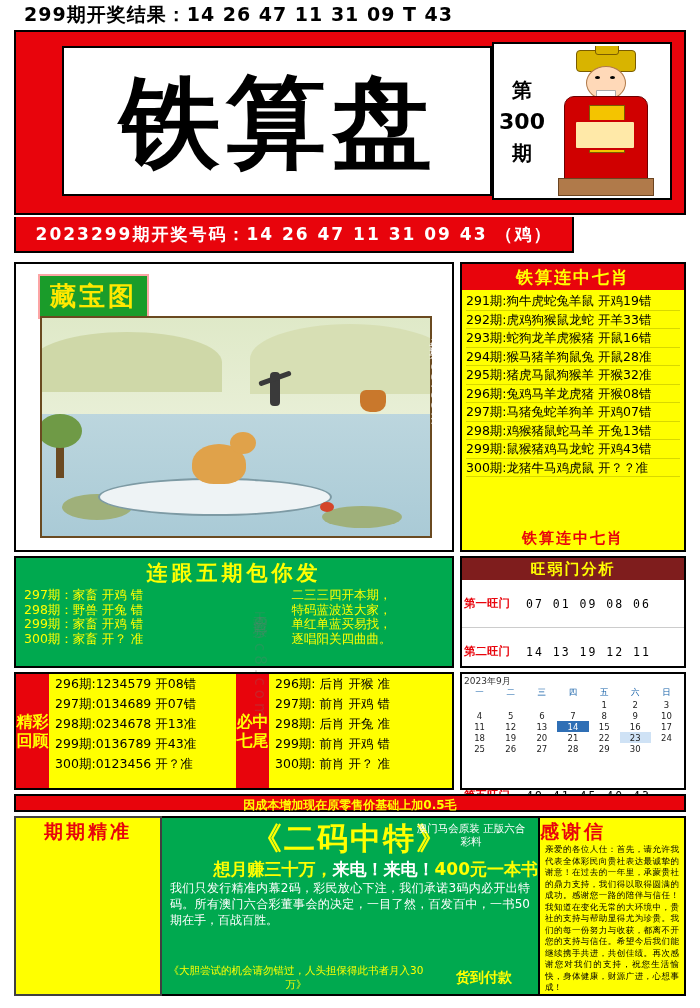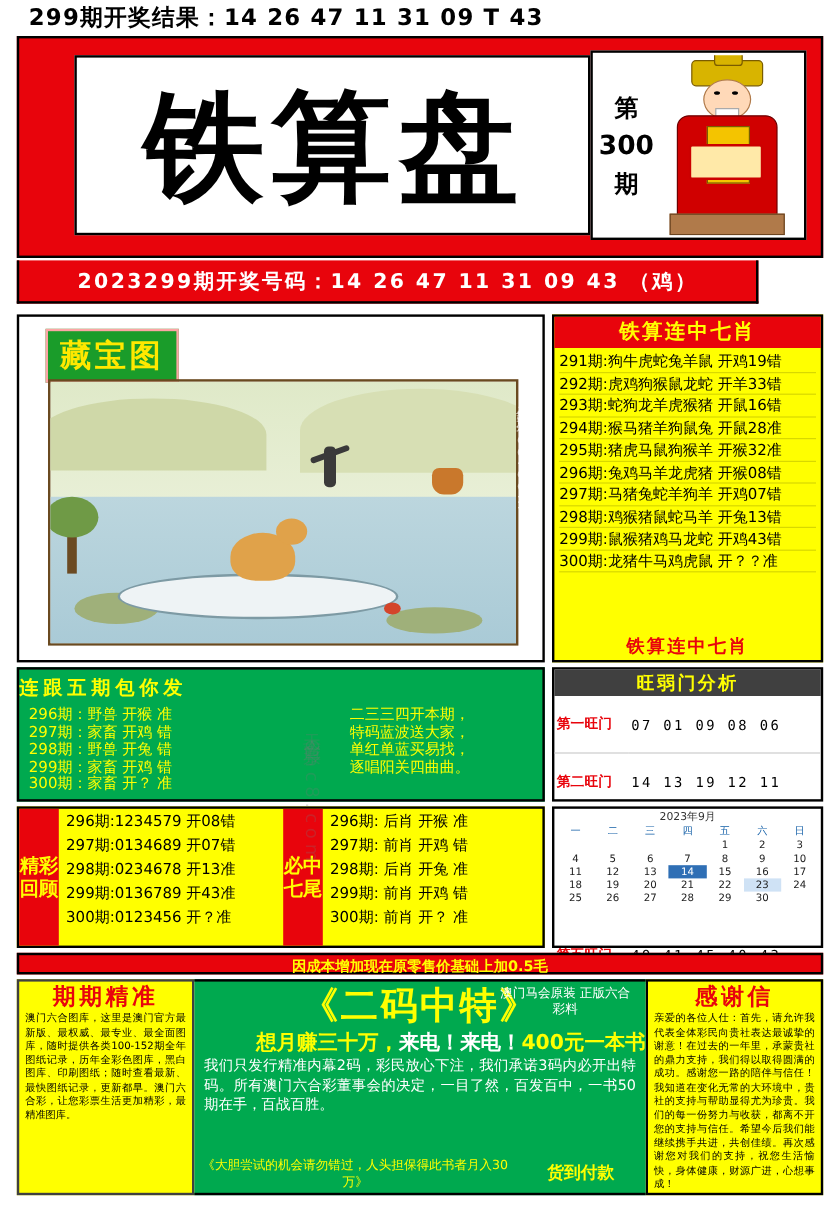--- a/index.html
+++ b/index.html
@@ -59,21 +59,21 @@
   .god .eyeL{position:absolute;left:45px;top:30px;width:5px;height:3px;background:#000;border-radius:50%;}
   .god .eyeR{position:absolute;left:60px;top:30px;width:5px;height:3px;background:#000;border-radius:50%;}
   .god .beard{position:absolute;left:46px;top:44px;width:18px;height:16px;background:#fff;border:1px solid #aaa;border-radius:0 0 8px 8px;}
   .god .robe{position:absolute;left:14px;top:50px;width:82px;height:86px;background:#d00000;border:1px solid #6d0000;border-radius:10px 10px 4px 4px;}
   .god .robe:before{content:"";position:absolute;left:24px;top:8px;width:34px;height:46px;background:#f4c400;border:1px solid #7a5c00;}
   .god .scroll{position:absolute;left:24px;top:74px;width:58px;height:26px;background:#ffe9a8;border:2px solid #c00;border-radius:3px;}
   .god .base{position:absolute;left:8px;top:132px;width:94px;height:16px;background:#b07a4a;border:1px solid #6b4420;}
 
   
   .drawline{
-    position:absolute;left:14px;top:217px;width:618px;height:36px;
+    position:absolute;left:14px;top:217px;width:560px;height:36px;
     background:#e8040c;border:2px solid #000;border-top:none;box-sizing:border-box;
     display:flex;align-items:center;justify-content:center;
   }
   .drawline .t{font-size:17px;font-weight:bold;color:#fff;letter-spacing:2px;}
 
   
   .picblock{
     position:absolute;left:14px;top:262px;width:440px;height:290px;
     background:#ffffff;border:2px solid #000;box-sizing:border-box;
   }
@@ -126,36 +126,36 @@
     position:absolute;left:0;bottom:2px;width:100%;
     text-align:center;color:#e8040c;font-size:15px;font-weight:bold;letter-spacing:2px;
   }
 
   
   .fiveblock{
     position:absolute;left:14px;top:556px;width:440px;height:112px;
     background:#00a94f;border:2px solid #000;box-sizing:border-box;
   }
   .fiveblock .ttl{
-    font-size:16px;font-weight:bold;color:#ffff00;
+    text-align:center;font-size:21px;font-weight:bold;color:#ffff00;
     letter-spacing:4px;line-height:30px;
   }
   .fiveblock .cols{display:flex;padding:0 8px;}
   .fiveblock .left{width:215px;}
   .fiveblock .left .r{font-size:12.5px;color:#ffff00;line-height:14.5px;white-space:nowrap;}
   .fiveblock .right{flex:1;text-align:center;}
   .fiveblock .right .r{font-size:12.5px;color:#ffff00;line-height:14.5px;}
 
   
   .wangruo{
     position:absolute;left:460px;top:556px;width:226px;height:112px;
     background:#ffffff;border:2px solid #000;box-sizing:border-box;
   }
   .wangruo .head{
-    height:22px;background:#404040;color:#ffff00;text-align:center;
+    height:22px;background:#7f1d1d;color:#ffff00;text-align:center;
     font-size:15px;font-weight:bold;line-height:22px;letter-spacing:2px;
   }
   .wangruo table{width:100%;border-collapse:collapse;}
   .wangruo td{font-size:11.5px;color:#000;padding:16px 2px;border-bottom:1px solid #ccc;}
   .wangruo td.k{width:58px;color:#e8040c;font-weight:bold;white-space:nowrap;}
   .wangruo td.v{letter-spacing:2px;font-family:"DejaVu Sans Mono","Liberation Mono",monospace;}
 
   
   .review{
     position:absolute;left:14px;top:672px;width:440px;height:118px;
@@ -167,21 +167,21 @@
   }
   .review .colA{width:186px;padding-left:6px;}
   .review .colB{width:182px;padding-left:6px;}
   .review .r{font-size:12.5px;color:#000;line-height:20px;white-space:nowrap;}
 
   
   .calbox{
     position:absolute;left:460px;top:672px;width:226px;height:118px;
     background:#ffffff;border:2px solid #000;box-sizing:border-box;padding:2px;
   }
-  .calbox .caphead{font-size:9px;color:#333;text-align:center;line-height:11px;}
+  .calbox .caphead{font-size:9px;color:#333;text-align:left;line-height:11px;}
   .calbox table{width:100%;border-collapse:collapse;}
   .calbox th{font-size:8.5px;color:#1560a8;font-weight:normal;padding:0;}
   .calbox td{font-size:8.5px;color:#222;text-align:center;padding:0.5px 0;}
   .calbox td.dim{color:#aaa;}
   .calbox td.sel{background:#2f6fb5;color:#fff;}
   .calbox td.hl{background:#cfe2f5;}
 
   
   .redbar{
     position:absolute;left:14px;top:794px;width:672px;height:18px;
@@ -216,21 +216,21 @@
   .bot .p2 .para{color:#fff;font-size:12px;line-height:16px;padding:0 8px;text-align:justify;}
   .bot .p2 .foot{
     position:absolute;left:0;bottom:2px;width:100%;display:flex;align-items:center;
   }
   .bot .p2 .foot .warn{flex:1;color:#ffff00;font-size:10.5px;text-align:center;}
   .bot .p2 .foot .pay{width:108px;color:#ffff00;font-size:14px;font-weight:bold;text-align:center;}
   .bot .p3{
     width:148px;background:#ffff00;border:2px solid #000;box-sizing:border-box;
   }
   .bot .p3 .h{
-    text-align:center;color:#e8040c;font-size:19px;font-weight:bold;letter-spacing:3px;line-height:26px;
+    text-align:left;color:#e8040c;font-size:19px;font-weight:bold;letter-spacing:3px;line-height:26px;
   }
   .bot .p3 .body{font-size:8.5px;color:#000;line-height:11.5px;padding:0 5px;text-align:justify;}
 
   .wm2{
     position:absolute;left:250px;top:600px;color:rgba(120,120,120,.25);
     font-size:15px;writing-mode:vertical-rl;letter-spacing:4px;pointer-events:none;
   }
 </style>
 </head>
 <body>
@@ -300,21 +300,20 @@
       <div class="row">299期:鼠猴猪鸡马龙蛇 开鸡43错</div>
       <div class="row">300期:龙猪牛马鸡虎鼠 开？？准</div>
     </div>
     <div class="foot">铁算连中七肖</div>
   </div>
 
   <div class="fiveblock">
     <div class="ttl">连跟五期包你发</div>
     <div class="cols">
       <div class="left">
-        <div class="r">296期：野兽    开猴  准</div>
         <div class="r">297期：家畜    开鸡  错</div>
         <div class="r">298期：野兽    开兔  错</div>
         <div class="r">299期：家畜    开鸡  错</div>
         <div class="r">300期：家畜    开？ 准</div>
       </div>
       <div class="right">
         <div class="r">二三三四开本期，</div>
         <div class="r">特码蓝波送大家，</div>
         <div class="r">单红单蓝买易找，</div>
         <div class="r">逐唱阳关四曲曲。</div>
@@ -429,21 +428,20 @@
       </tr>
     </tbody>
       </table>
   </div>
 
   <div class="redbar">因成本增加现在原零售价基础上加0.5毛</div>
 
   <div class="bot">
     <div class="p1">
       <div class="h">期期精准</div>
-      <div class="body">澳门六合图库，这里是澳门官方最新版、最权威、最专业、最全面图库，随时提供各类100-152期全年图纸记录，历年全彩色图库，黑白图库、印刷图纸；随时查看最新、最快图纸记录，更新都早。澳门六合彩，让您彩票生活更加精彩，最精准图库。</div>
     </div>
     <div class="p2">
       <div class="sub">澳门马会原装
 正版六合彩料</div>
       <div class="bigttl">《二码中特》</div>
       <div class="l2">
         <span>想月赚三十万，</span><span class="w">来电！来电！</span><span>400元一本书</span>
       </div>
       <div class="para">我们只发行精准内幕2码，彩民放心下注，我们承诺3码内必开出特码。所有澳门六合彩董事会的决定，一目了然，百发百中，一书50期在手，百战百胜。</div>
       <div class="foot">

